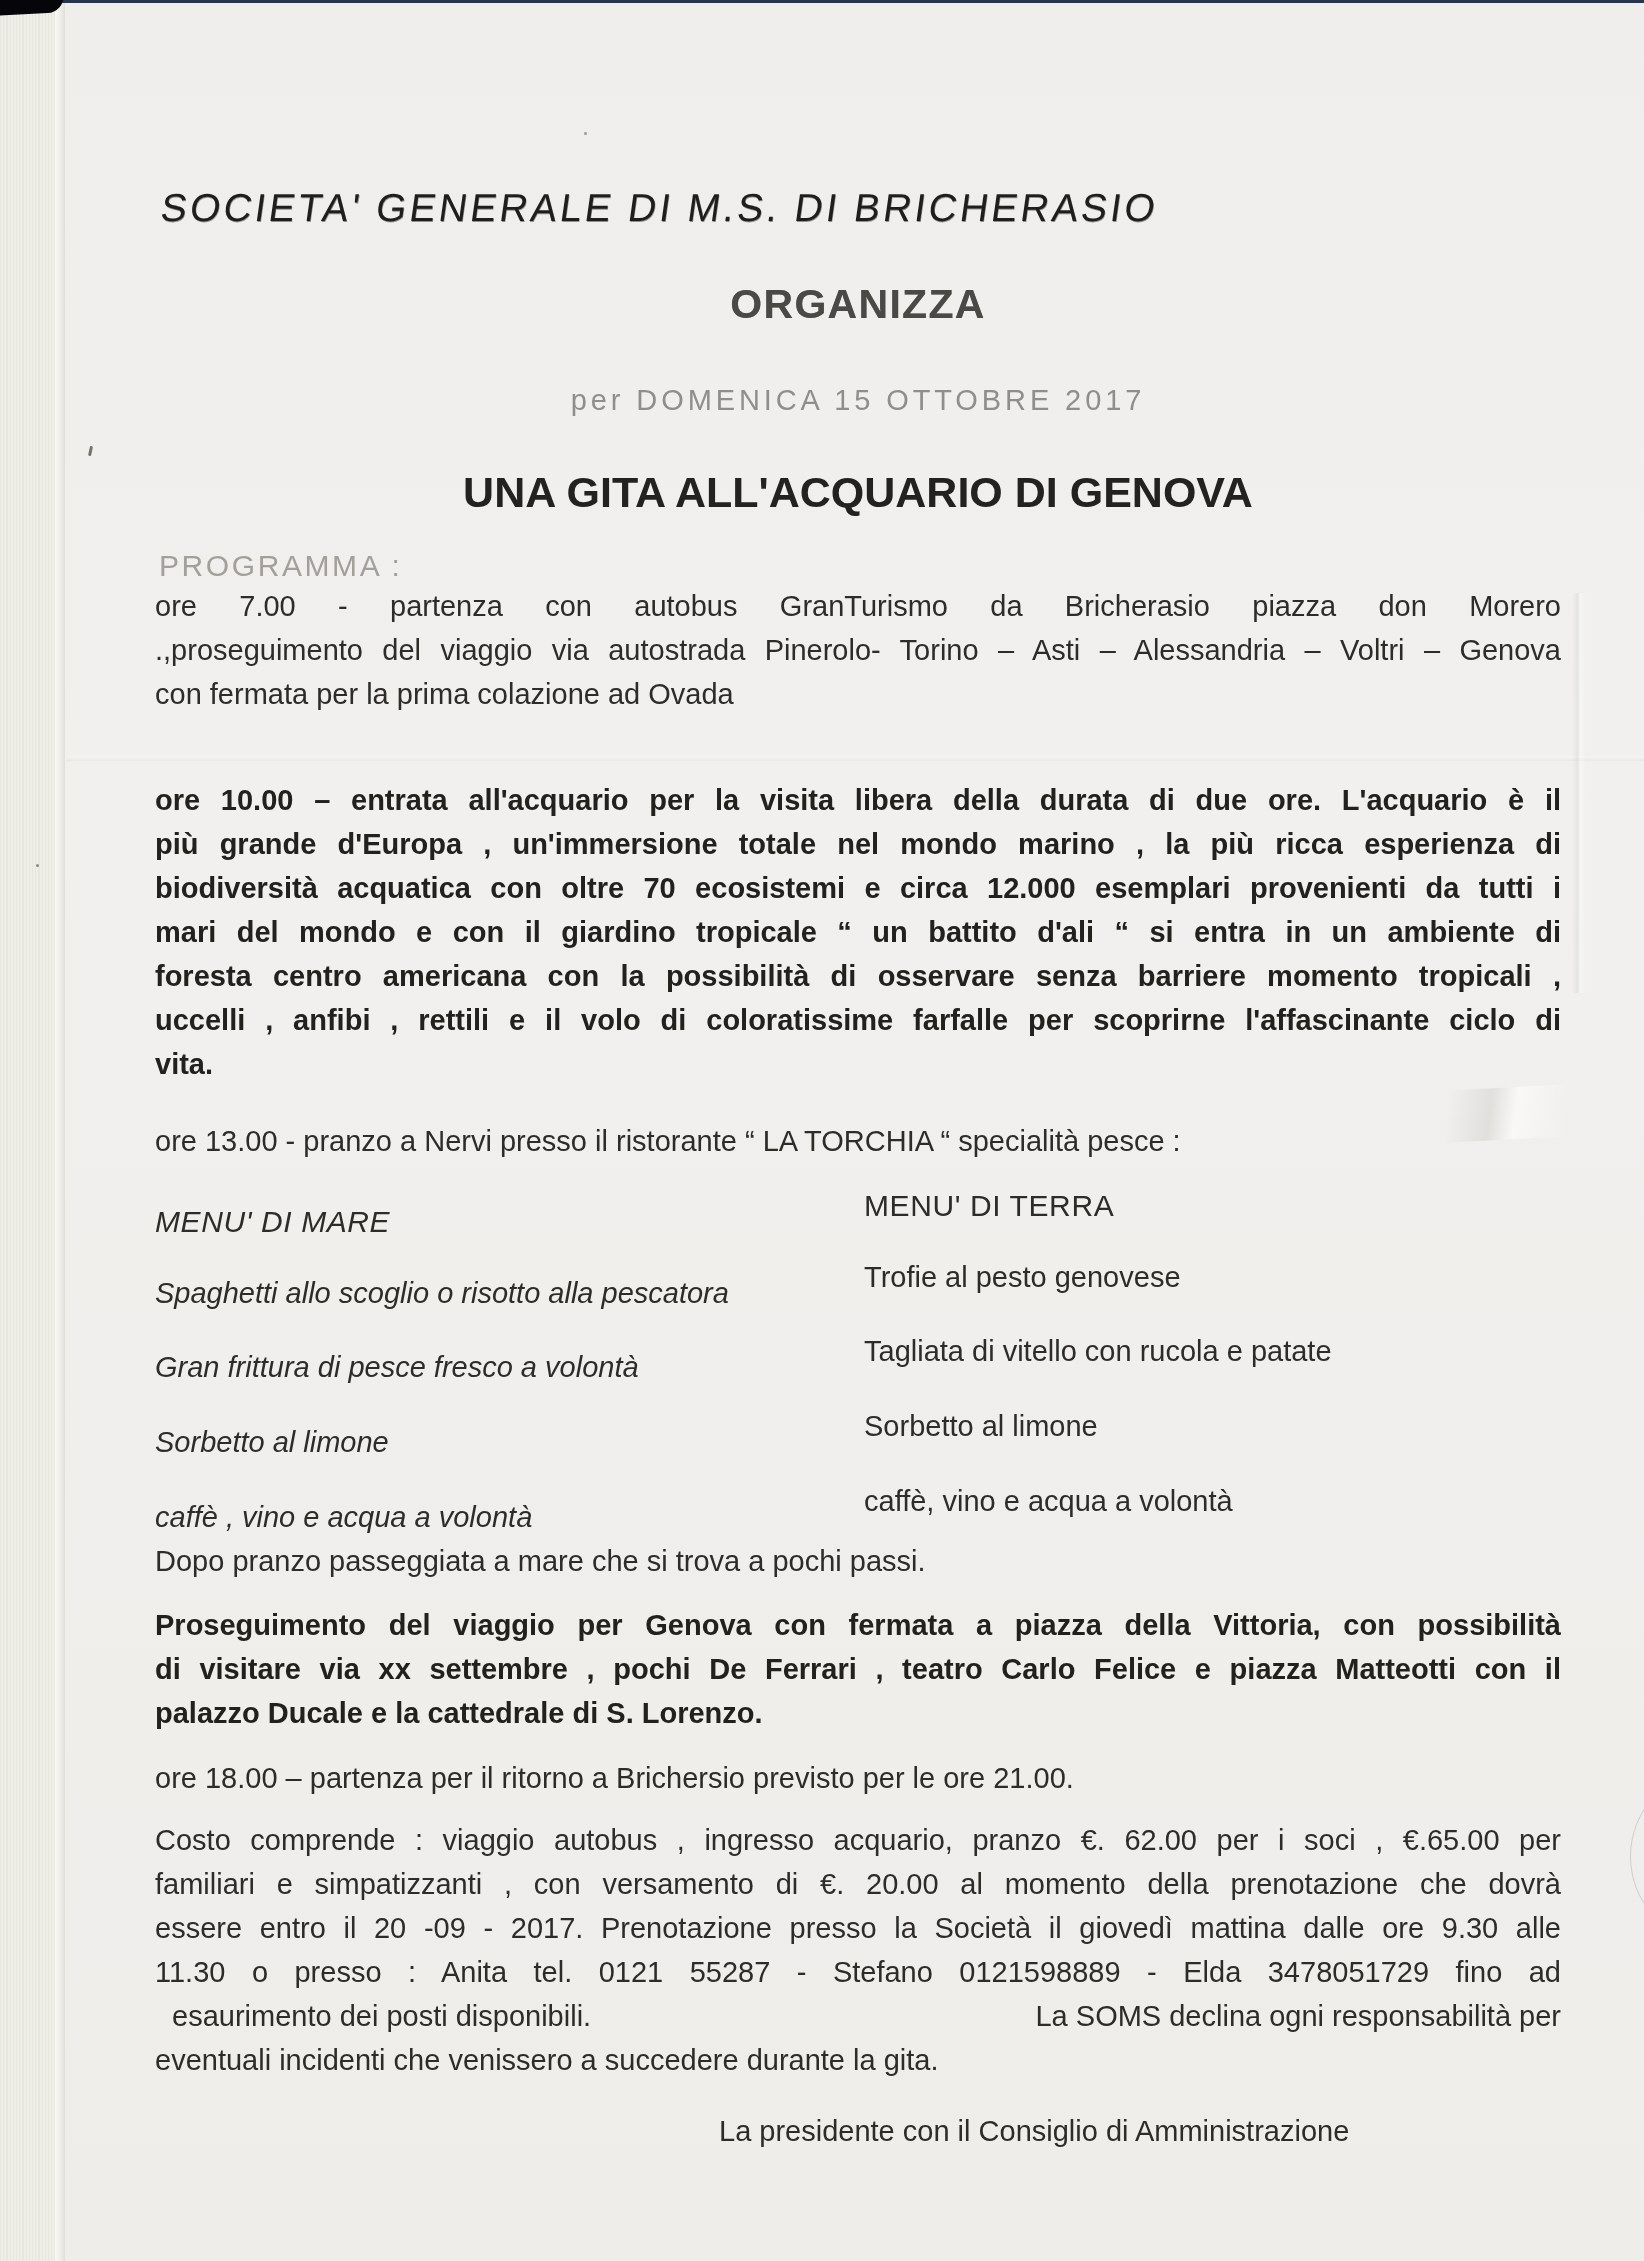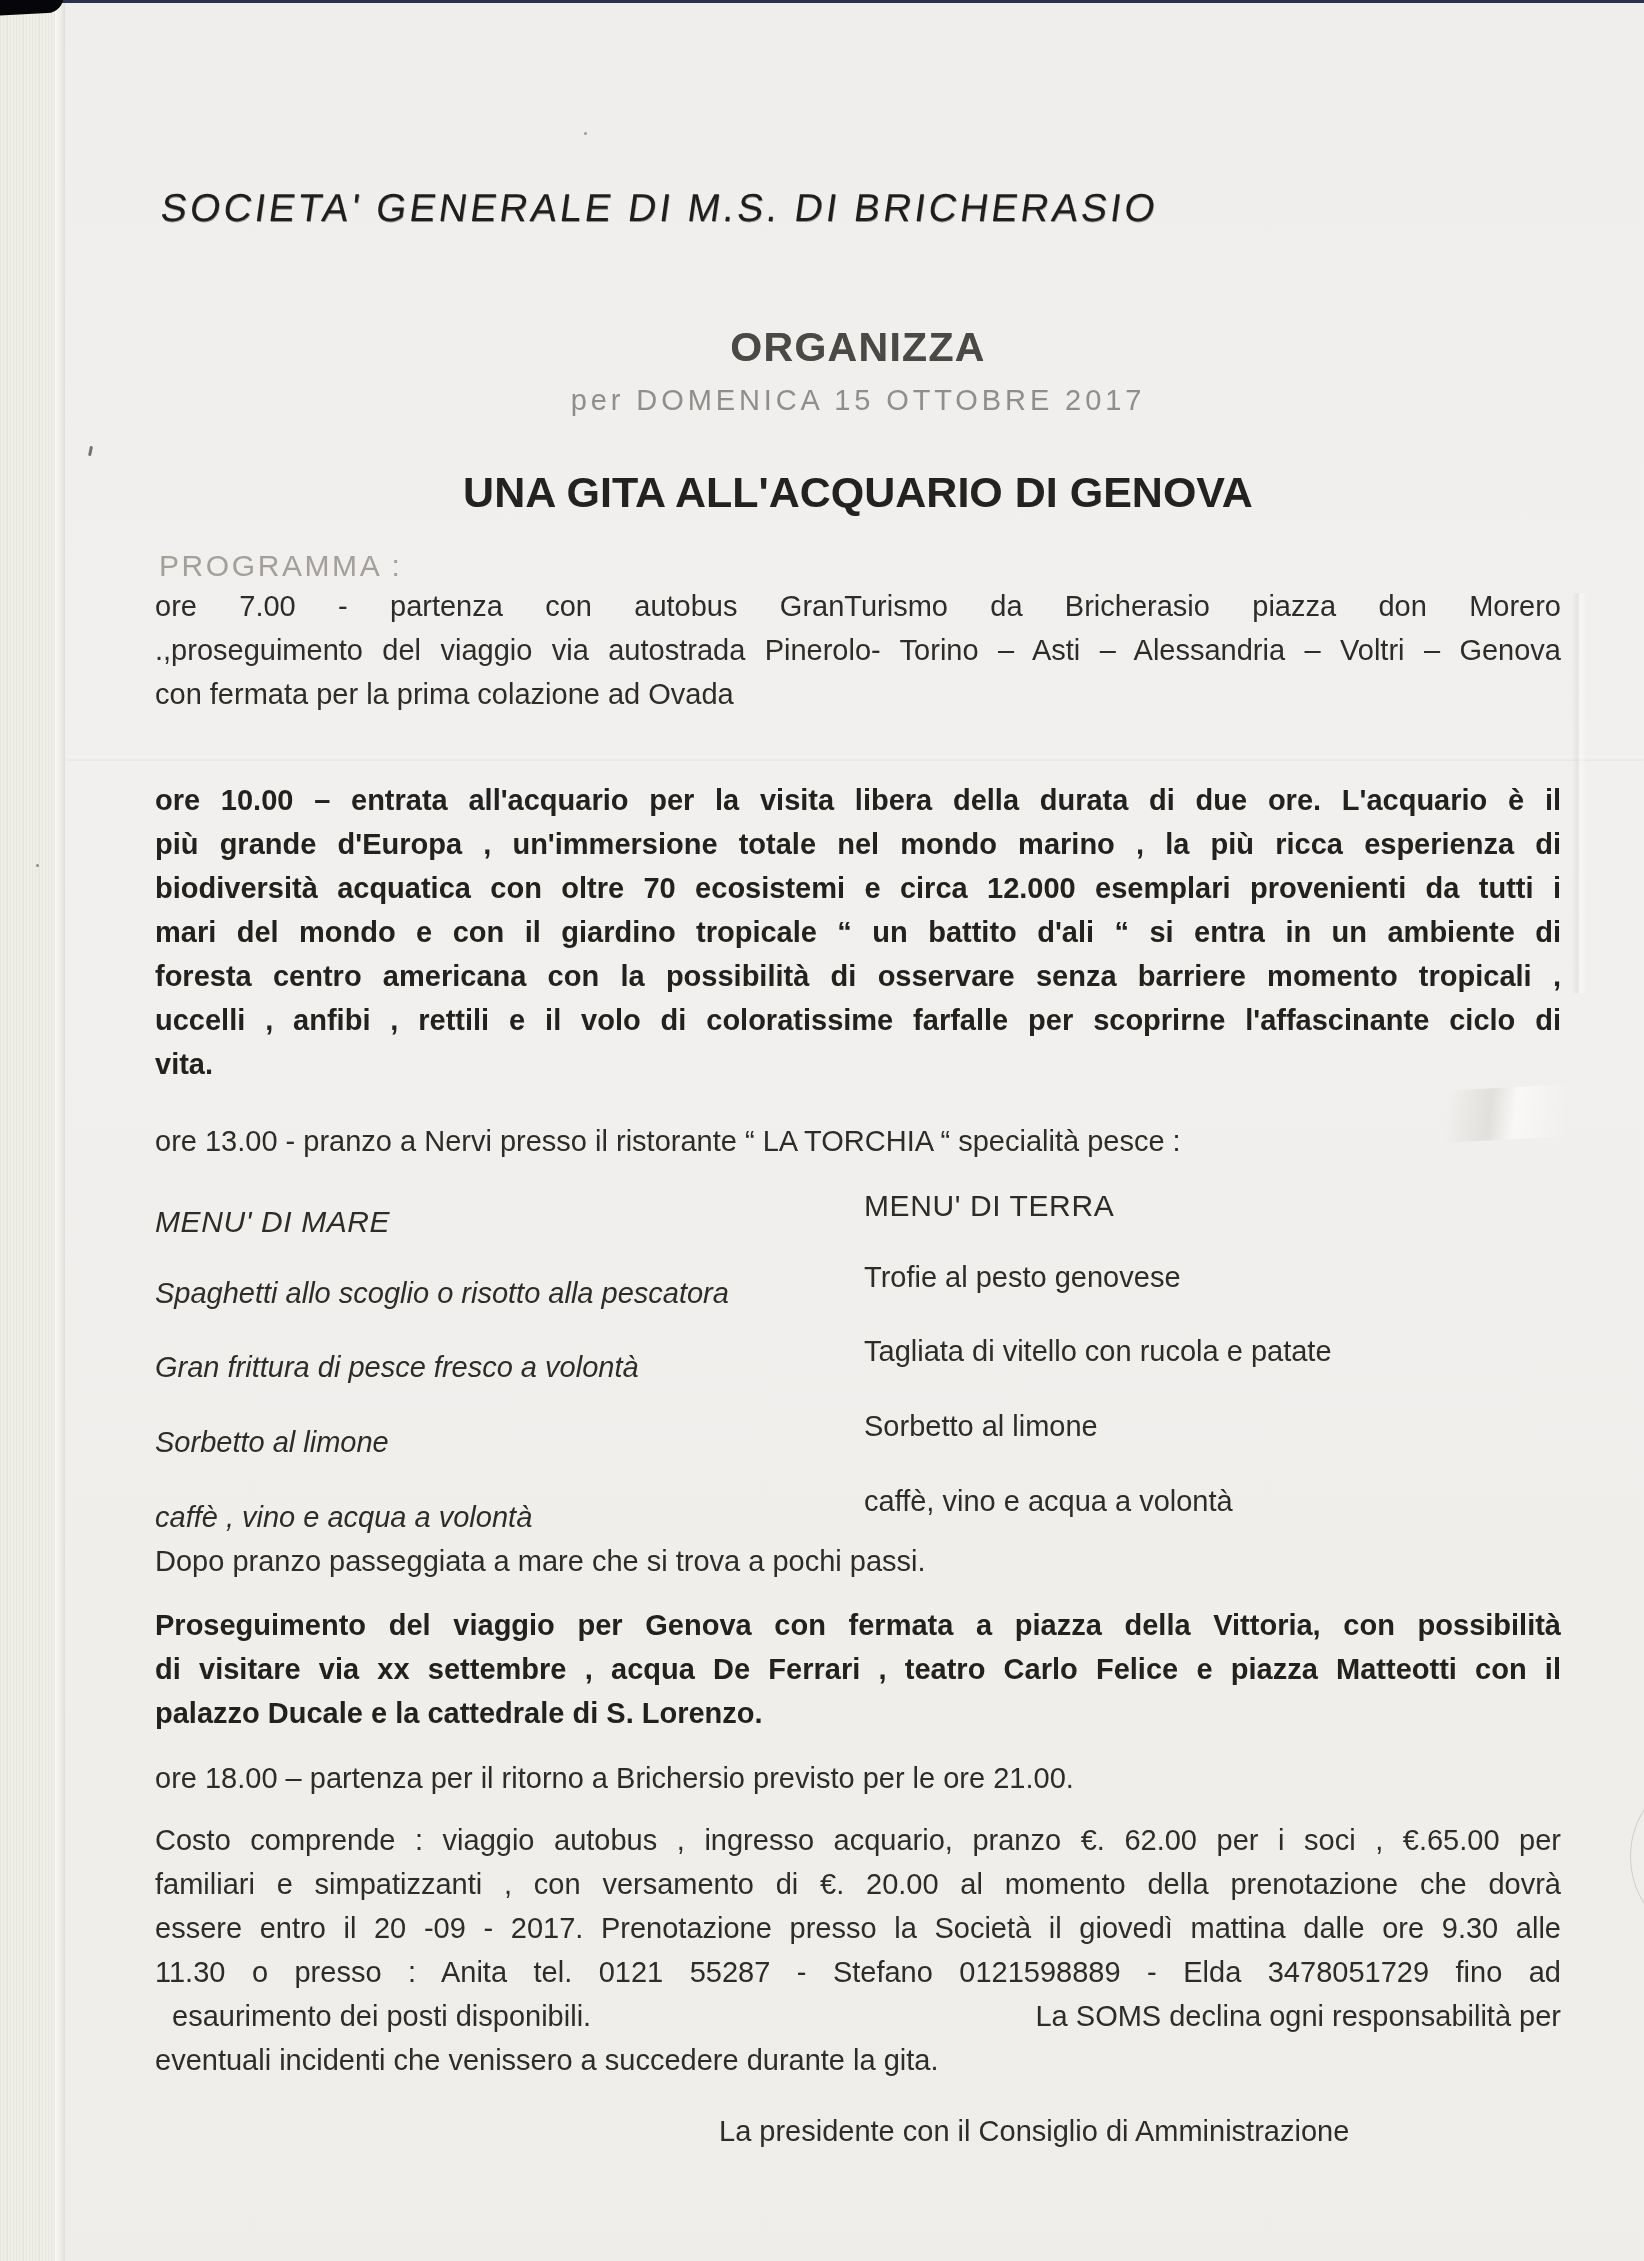--- a/index.html
+++ b/index.html
@@ -53,21 +53,20 @@
     position:absolute;top:186px;left:6.4px;
     font-size:39px;letter-spacing:3.2px;color:#1f1e1c;
     transform:skewX(-8deg);
     text-shadow:0.6px 0.6px 0 rgba(30,30,30,.45);
     white-space:nowrap;
   }
   .h-org{
     position:absolute;top:281px;width:100%;text-align:center;
     font-weight:bold;font-size:41px;color:#4a4946;letter-spacing:1.3px;
     text-shadow:0 0 0.6px rgba(74,73,70,.55);
-    margin-top:43px;
   }
   .h-date{
     position:absolute;top:384px;width:100%;text-align:center;
     font-size:29px;color:#8f8e8b;letter-spacing:3.9px;white-space:nowrap;
   }
   .h-title{
     position:absolute;top:468px;width:100%;text-align:center;
     font-size:43px;font-weight:bold;color:#232220;white-space:nowrap;
   }
   .h-prog{
@@ -147,21 +146,21 @@
     </div>
     <div class="menurow" style="top:1483px">
       <div class="mleft">caffè , vino e acqua a volontà</div>
       <div class="mright">caffè, vino e acqua a volontà</div>
     </div>
 
     <div class="single" style="top:1542px">Dopo pranzo passeggiata a mare che si trova a pochi passi.</div>
 
     <div class="para bold" style="top:1603px">
       <div class="ln">Proseguimento del viaggio per Genova con fermata a piazza della Vittoria, con possibilità</div>
-      <div class="ln">di visitare via xx settembre , acqua De Ferrari , teatro Carlo Felice e piazza Matteotti con il</div>
+      <div class="ln">di visitare via xx settembre , pochi De Ferrari , teatro Carlo Felice e piazza Matteotti con il</div>
       <div class="ln end">palazzo Ducale e la cattedrale di S. Lorenzo.</div>
     </div>
 
     <div class="single" style="top:1759px">ore 18.00 – partenza per il ritorno a Brichersio previsto per le ore 21.00.</div>
 
     <div class="para" style="top:1818px">
       <div class="ln">Costo comprende : viaggio autobus , ingresso acquario, pranzo €. 62.00 per i soci , €.65.00 per</div>
       <div class="ln">familiari e simpatizzanti , con versamento di €. 20.00 al momento della prenotazione che dovrà</div>
       <div class="ln">essere entro il 20 -09 - 2017. Prenotazione presso la Società il giovedì mattina dalle ore 9.30 alle</div>
       <div class="ln">11.30 o presso : Anita tel. 0121 55287 - Stefano 0121598889 - Elda 3478051729 fino ad</div>

